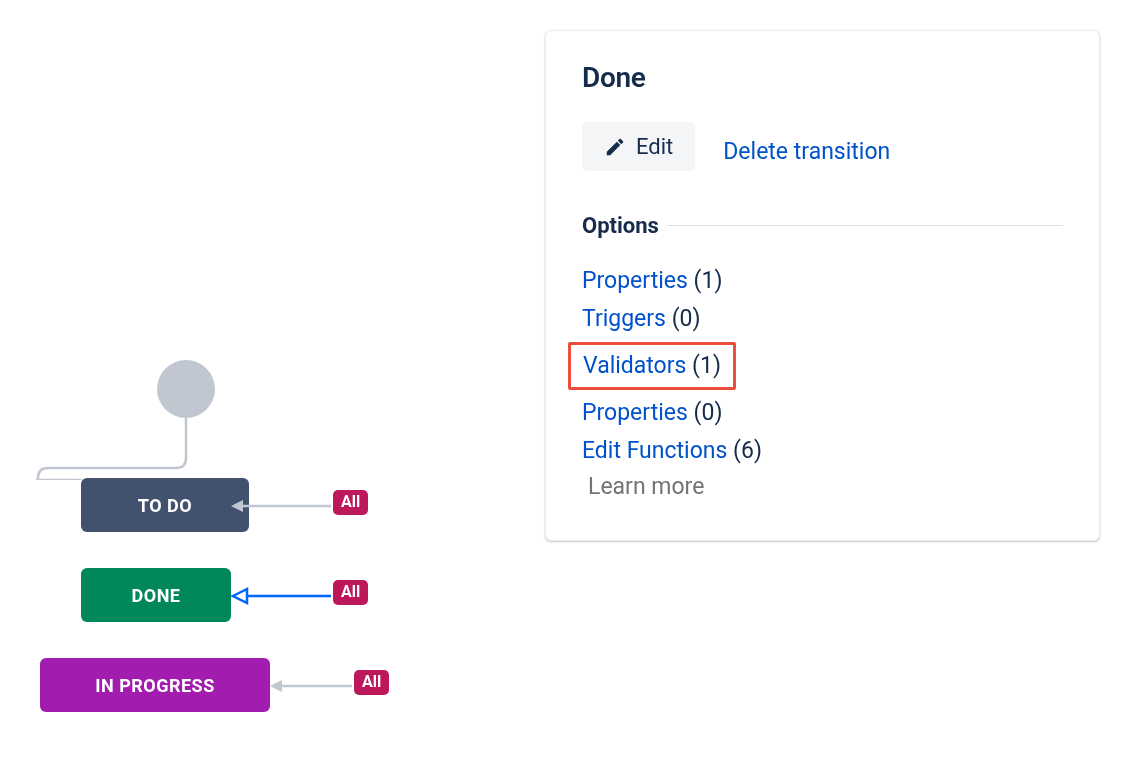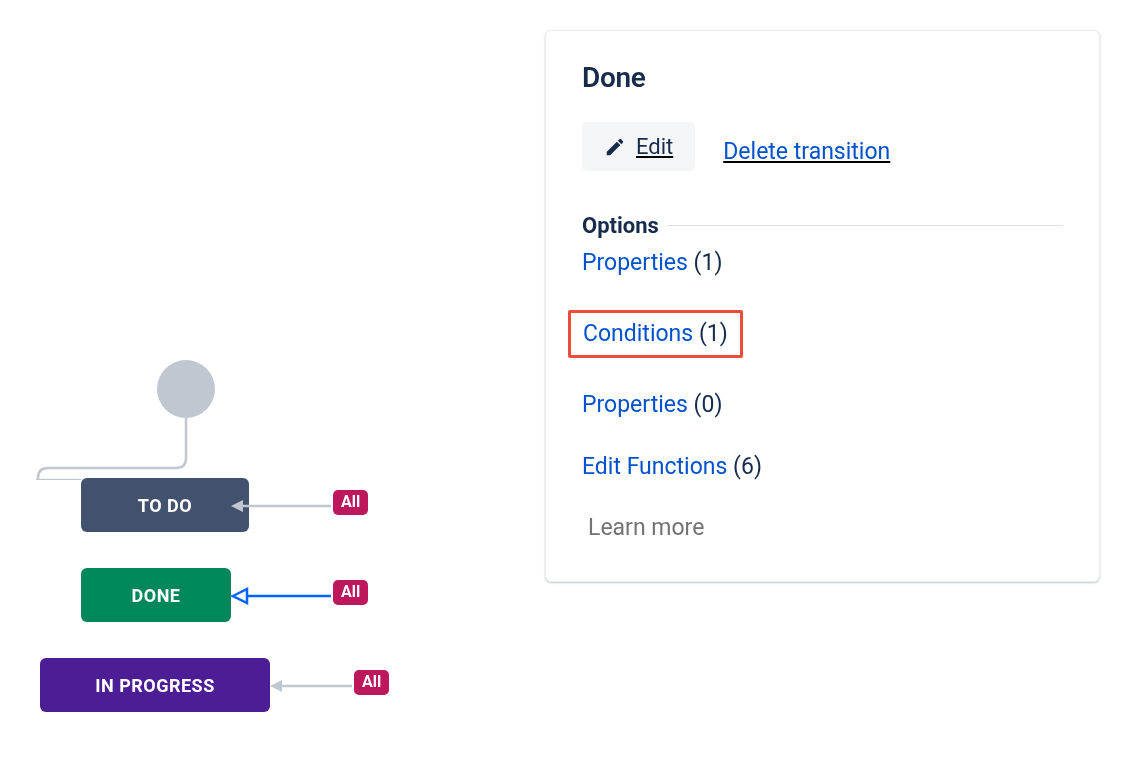--- a/index.html
+++ b/index.html
@@ -58,21 +58,21 @@
     top: 208px;
     width: 150px;
     height: 54px;
     background: #00875a;
   }
   .node-inprogress {
     left: 10px;
     top: 298px;
     width: 230px;
     height: 54px;
-    background: #4c1d95;
+    background: #a21caf;
   }
   .all-badge {
     position: absolute;
     background: #be185d;
     color: #fff;
     font-weight: 700;
     font-size: 16px;
     padding: 2px 8px 4px 8px;
     border-radius: 5px;
     line-height: 1.2;
@@ -101,21 +101,20 @@
     font-weight: 600;
     color: #172b4d;
     margin-bottom: 28px;
     letter-spacing: -0.3px;
   }
   .panel-actions {
     display: flex;
     align-items: center;
     gap: 28px;
     margin-bottom: 42px;
-    text-decoration: underline;
   }
   .edit-btn {
     display: inline-flex;
     align-items: center;
     gap: 10px;
     background: #f4f5f7;
     border-radius: 5px;
     padding: 12px 22px;
     font-size: 22px;
     color: #172b4d;
@@ -125,36 +124,36 @@
   .delete-link {
     font-size: 23px;
     color: #0052cc;
     cursor: pointer;
     margin-top: 10px;
   }
   .options-header {
     display: flex;
     align-items: center;
     gap: 8px;
-    margin-bottom: 10px;
+    margin-bottom: 28px;
   }
   .options-label {
     font-size: 22px;
     font-weight: 700;
     color: #172b4d;
   }
   .options-divider {
     flex: 1;
     height: 1px;
     background: #dfe1e6;
   }
   .options-list {
     display: flex;
     flex-direction: column;
-    gap: 32px;
+    gap: 8px;
     align-items: flex-start;
   }
   .option-item {
     font-size: 23px;
     color: #0052cc;
     cursor: pointer;
     display: inline-block;
     line-height: 1.3;
   }
   .option-count {
@@ -238,22 +237,26 @@
   <div class="options-header">
     <span class="options-label">Options</span>
     <div class="options-divider"></div>
   </div>
 
   <div class="options-list">
     <div class="option-item">
       <span>Properties</span>
       <span class="option-count">(1)</span>
     </div>
+    <div class="option-item">
+      <span>Triggers</span>
+      <span class="option-count">(0)</span>
+    </div>
     <div class="option-item highlight-box">
-      <span>Conditions</span>
+      <span>Validators</span>
       <span class="option-count">(1)</span>
     </div>
     <div class="option-item">
       <span>Properties</span>
       <span class="option-count">(0)</span>
     </div>
     <div class="option-item">
       <span>Edit Functions</span>
       <span class="option-count">(6)</span>
     </div>

